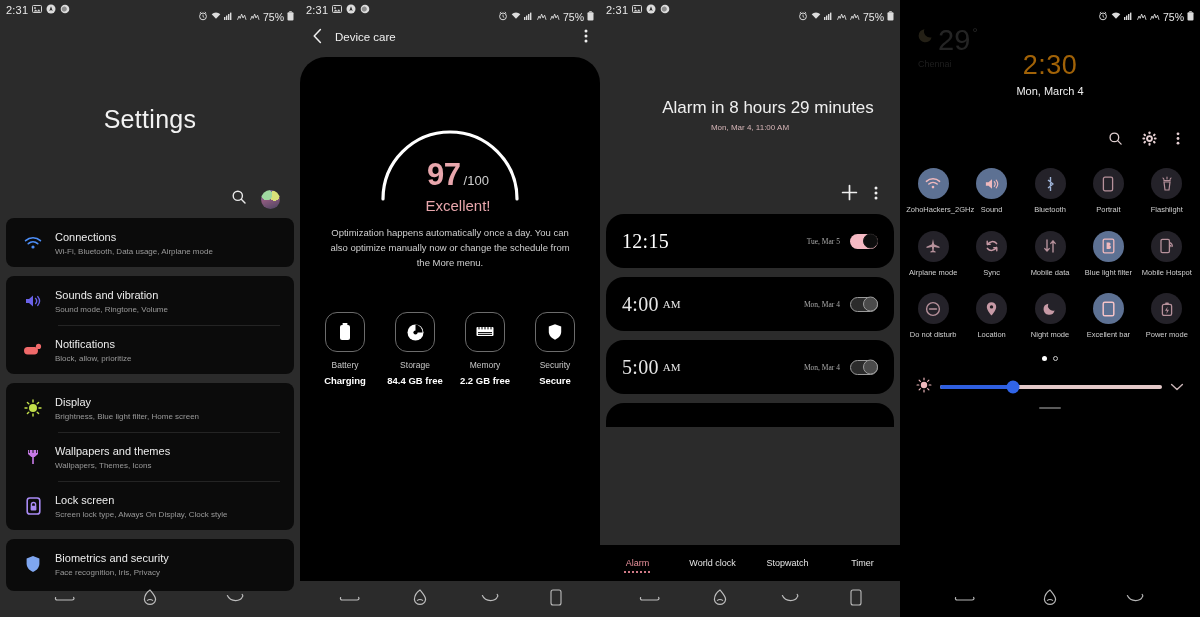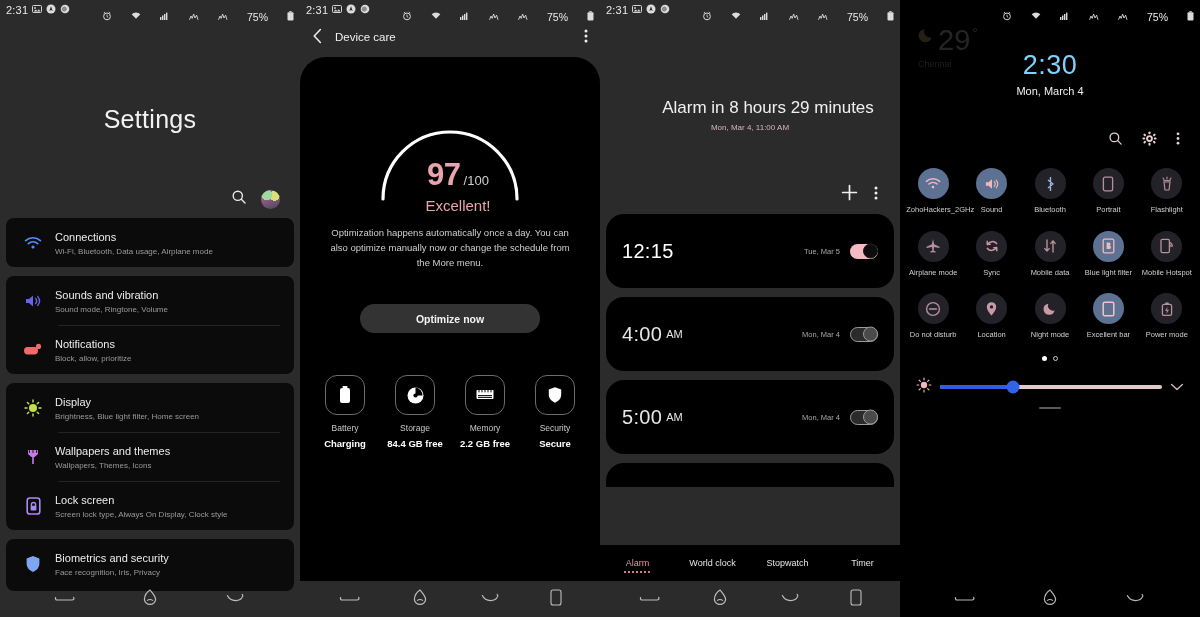--- a/index.html
+++ b/index.html
@@ -13,21 +13,21 @@
   .panel { width: 300px; height: 617px; position: relative; overflow: hidden; }
 
   
   .statusbar {
     height: 20px; display: flex; align-items: center;
     padding: 0 6px; font-size: 11px; color: #e8e8e8;
     position: relative; z-index: 5;
   }
   .sb-left { display: flex; align-items: center; gap: 4px; }
   .sb-time { font-size: 11px; letter-spacing: .2px; }
-  .sb-right { margin-left: auto; display: flex; align-items: flex-start; gap: 19px; margin-top: 14px; }
+  .sb-right { margin-left: auto; display: flex; align-items: flex-start; gap: 3px; margin-top: 14px; }
   .sb-ic { display: inline-block; opacity: .95; }
   .sb-pct { font-size: 10.5px; }
   .mini { width: 10px; height: 10px; }
 
   
   .navbar {
     position: absolute; bottom: 0; left: 0; right: 0; height: 36px;
     display: flex; align-items: center; justify-content: space-around;
     padding: 0 22px;
   }
@@ -107,21 +107,21 @@
   .p3 { background: #2b2b2b; }
   .alarm-head { text-align: center; margin-top: 78px; }
   .alarm-head-title { color: #efefef; font-size: 17px; font-weight: 400; padding-left: 36px; }
   .alarm-head-sub { color: #d7b6b8; font-size: 8px; margin-top: 5px; }
   .alarm-actions {
     display: flex; justify-content: flex-end; align-items: center;
     gap: 16px; padding: 0 22px; margin-top: 52px;
   }
   .alarm-card {
     background: #000; border-radius: 18px; margin: 9px 6px 0;
-    height: 74px; display: flex; align-items: center; padding: 0 16px;
+    height: 54px; display: flex; align-items: center; padding: 0 16px; font-family: Liberation Serif, serif;
   }
   .alarm-time { color: #fff; font-size: 20px; font-weight: 400; letter-spacing: .3px; }
   .alarm-mer { font-size: 11px; margin-left: 4px; }
   .alarm-card.off .alarm-time, .alarm-card.off .alarm-mer { color: #e6e6e6; }
   .alarm-day { margin-left: auto; color: #a9a9a9; font-size: 7.5px; }
   .toggle {
     width: 28px; height: 15px; border-radius: 9px; margin-left: 10px;
     position: relative; flex: none;
   }
   .toggle.on { background: #f5b9c3; }
@@ -152,21 +152,21 @@
   
   .p4 { background: #000; }
   .qs-ghost {
     position: absolute; top: 26px; left: 18px; opacity: .26;
   }
   .ghost-temp { display: flex; align-items: flex-start; gap: 2px; color: #8b8b8b; }
   .ghost-deg { font-size: 29px; font-weight: 300; line-height: 1; }
   .ghost-city { color: #6f6f6f; font-size: 9px; margin-top: 4px; }
   .ghost-sub { color: #4e4e4e; font-size: 8px; margin-top: 3px; }
   .qs-clock { text-align: center; margin-top: 30px; position: relative; z-index: 2; }
-  .qs-time { color: #7dd3fc; font-size: 27px; font-weight: 400; letter-spacing: .5px; }
+  .qs-time { color: #a16207; font-size: 27px; font-weight: 400; letter-spacing: .5px; }
   .qs-date { color: #efefef; font-size: 11px; margin-top: 4px; }
   .qs-head-actions {
     display: flex; justify-content: flex-end; align-items: center;
     gap: 19px; padding: 0 20px; margin-top: 34px; position: relative; z-index: 2;
   }
   .qs-grid { margin-top: 18px; }
   .qs-row { display: flex; padding: 0 4px; margin-bottom: 16px; }
   .qs-item { flex: 1; display: flex; flex-direction: column; align-items: center; }
   .qs-circle {
     width: 31px; height: 31px; border-radius: 50%;
@@ -501,21 +501,20 @@
           <path d="M8 94 A 67 67 0 1 1 142 94" fill="none" stroke="#ffffff" stroke-width="3.2" stroke-linecap="round"></path>
         </svg>
         <div class="score-wrap">
           <span class="score" style="color:#e8a6ac">97</span><span class="score-den">/100</span>
           <div class="score-label" style="color:#e8a6ac">Excellent!</div>
         </div>
       </div>
 
       <div class="care-desc">Optimization happens automatically once a day. You can also optimize manually now or change the schedule from the More menu.</div>
 
-      <button class="optimize-btn">Optimize now</button>
 
       <div class="care-tiles">
         <div class="tile">
           <span class="tile-circle">
             <svg width="14" height="20" viewBox="0 0 14 20">
                 <rect x="2" y="3" width="10" height="15" rx="2" fill="#fff"></rect>
                 <rect x="4.6" y="1" width="4.8" height="2" rx="0.6" fill="#fff"></rect>
               </svg>
           </span>
           <span class="tile-name">Battery</span>

